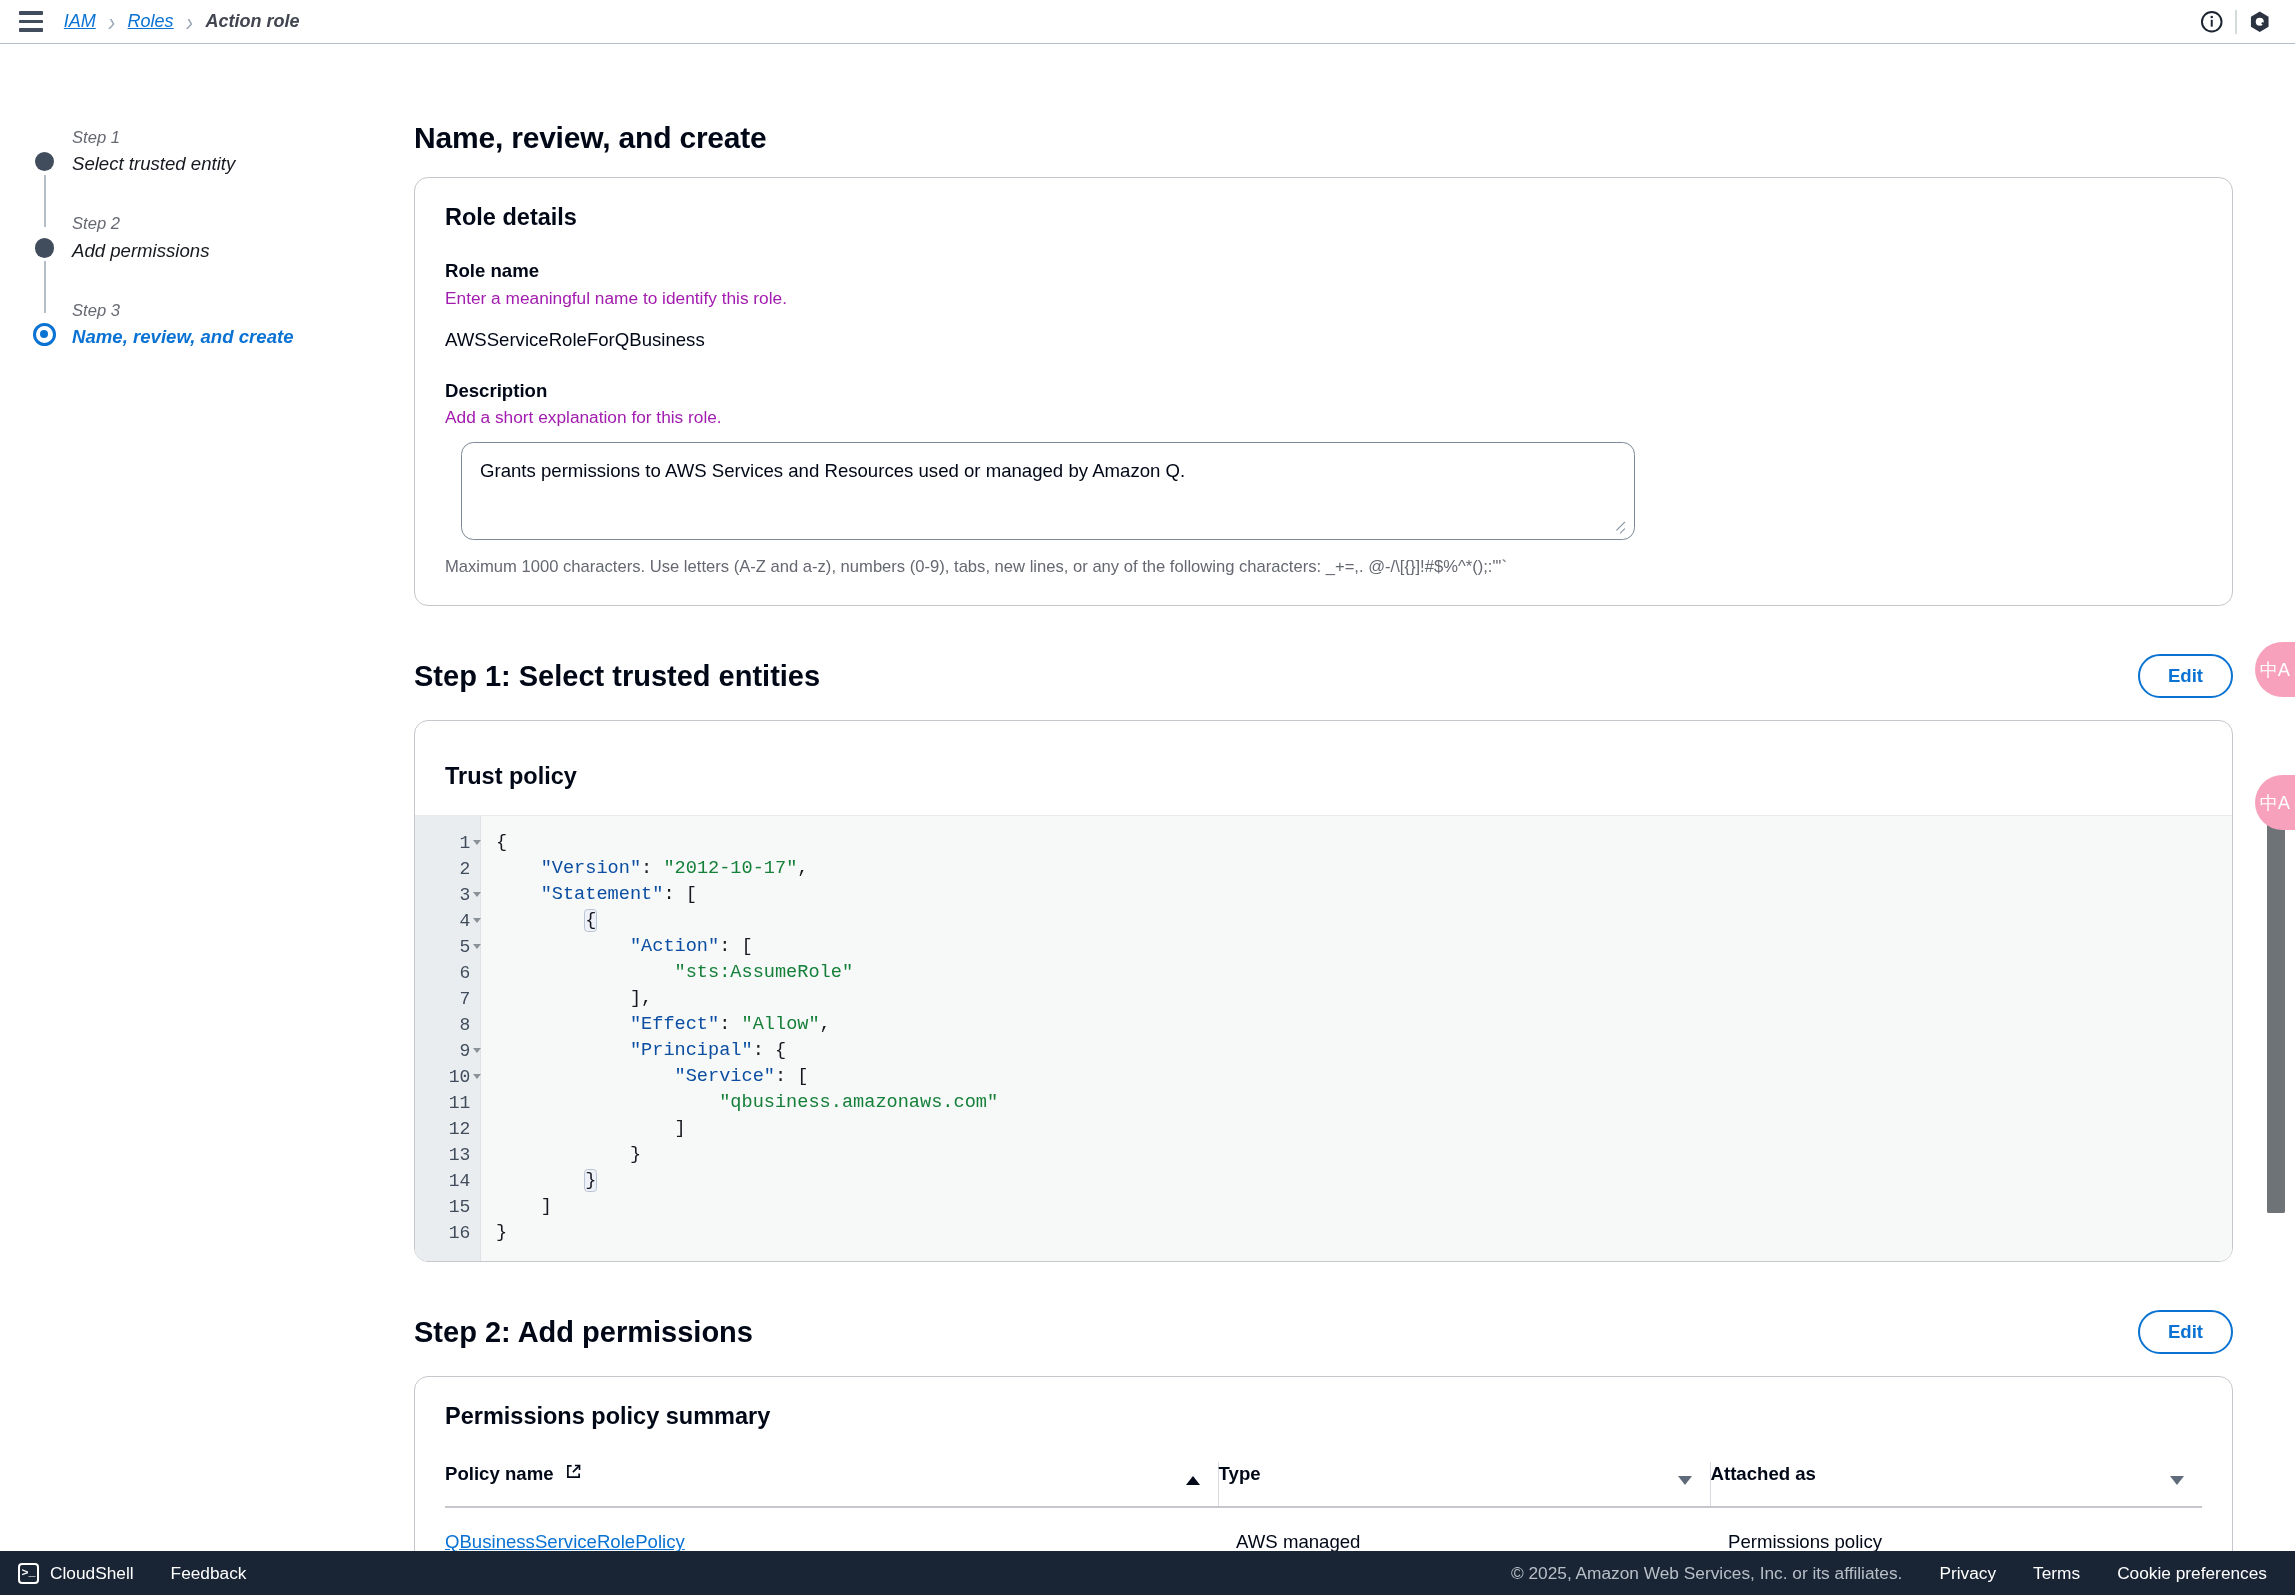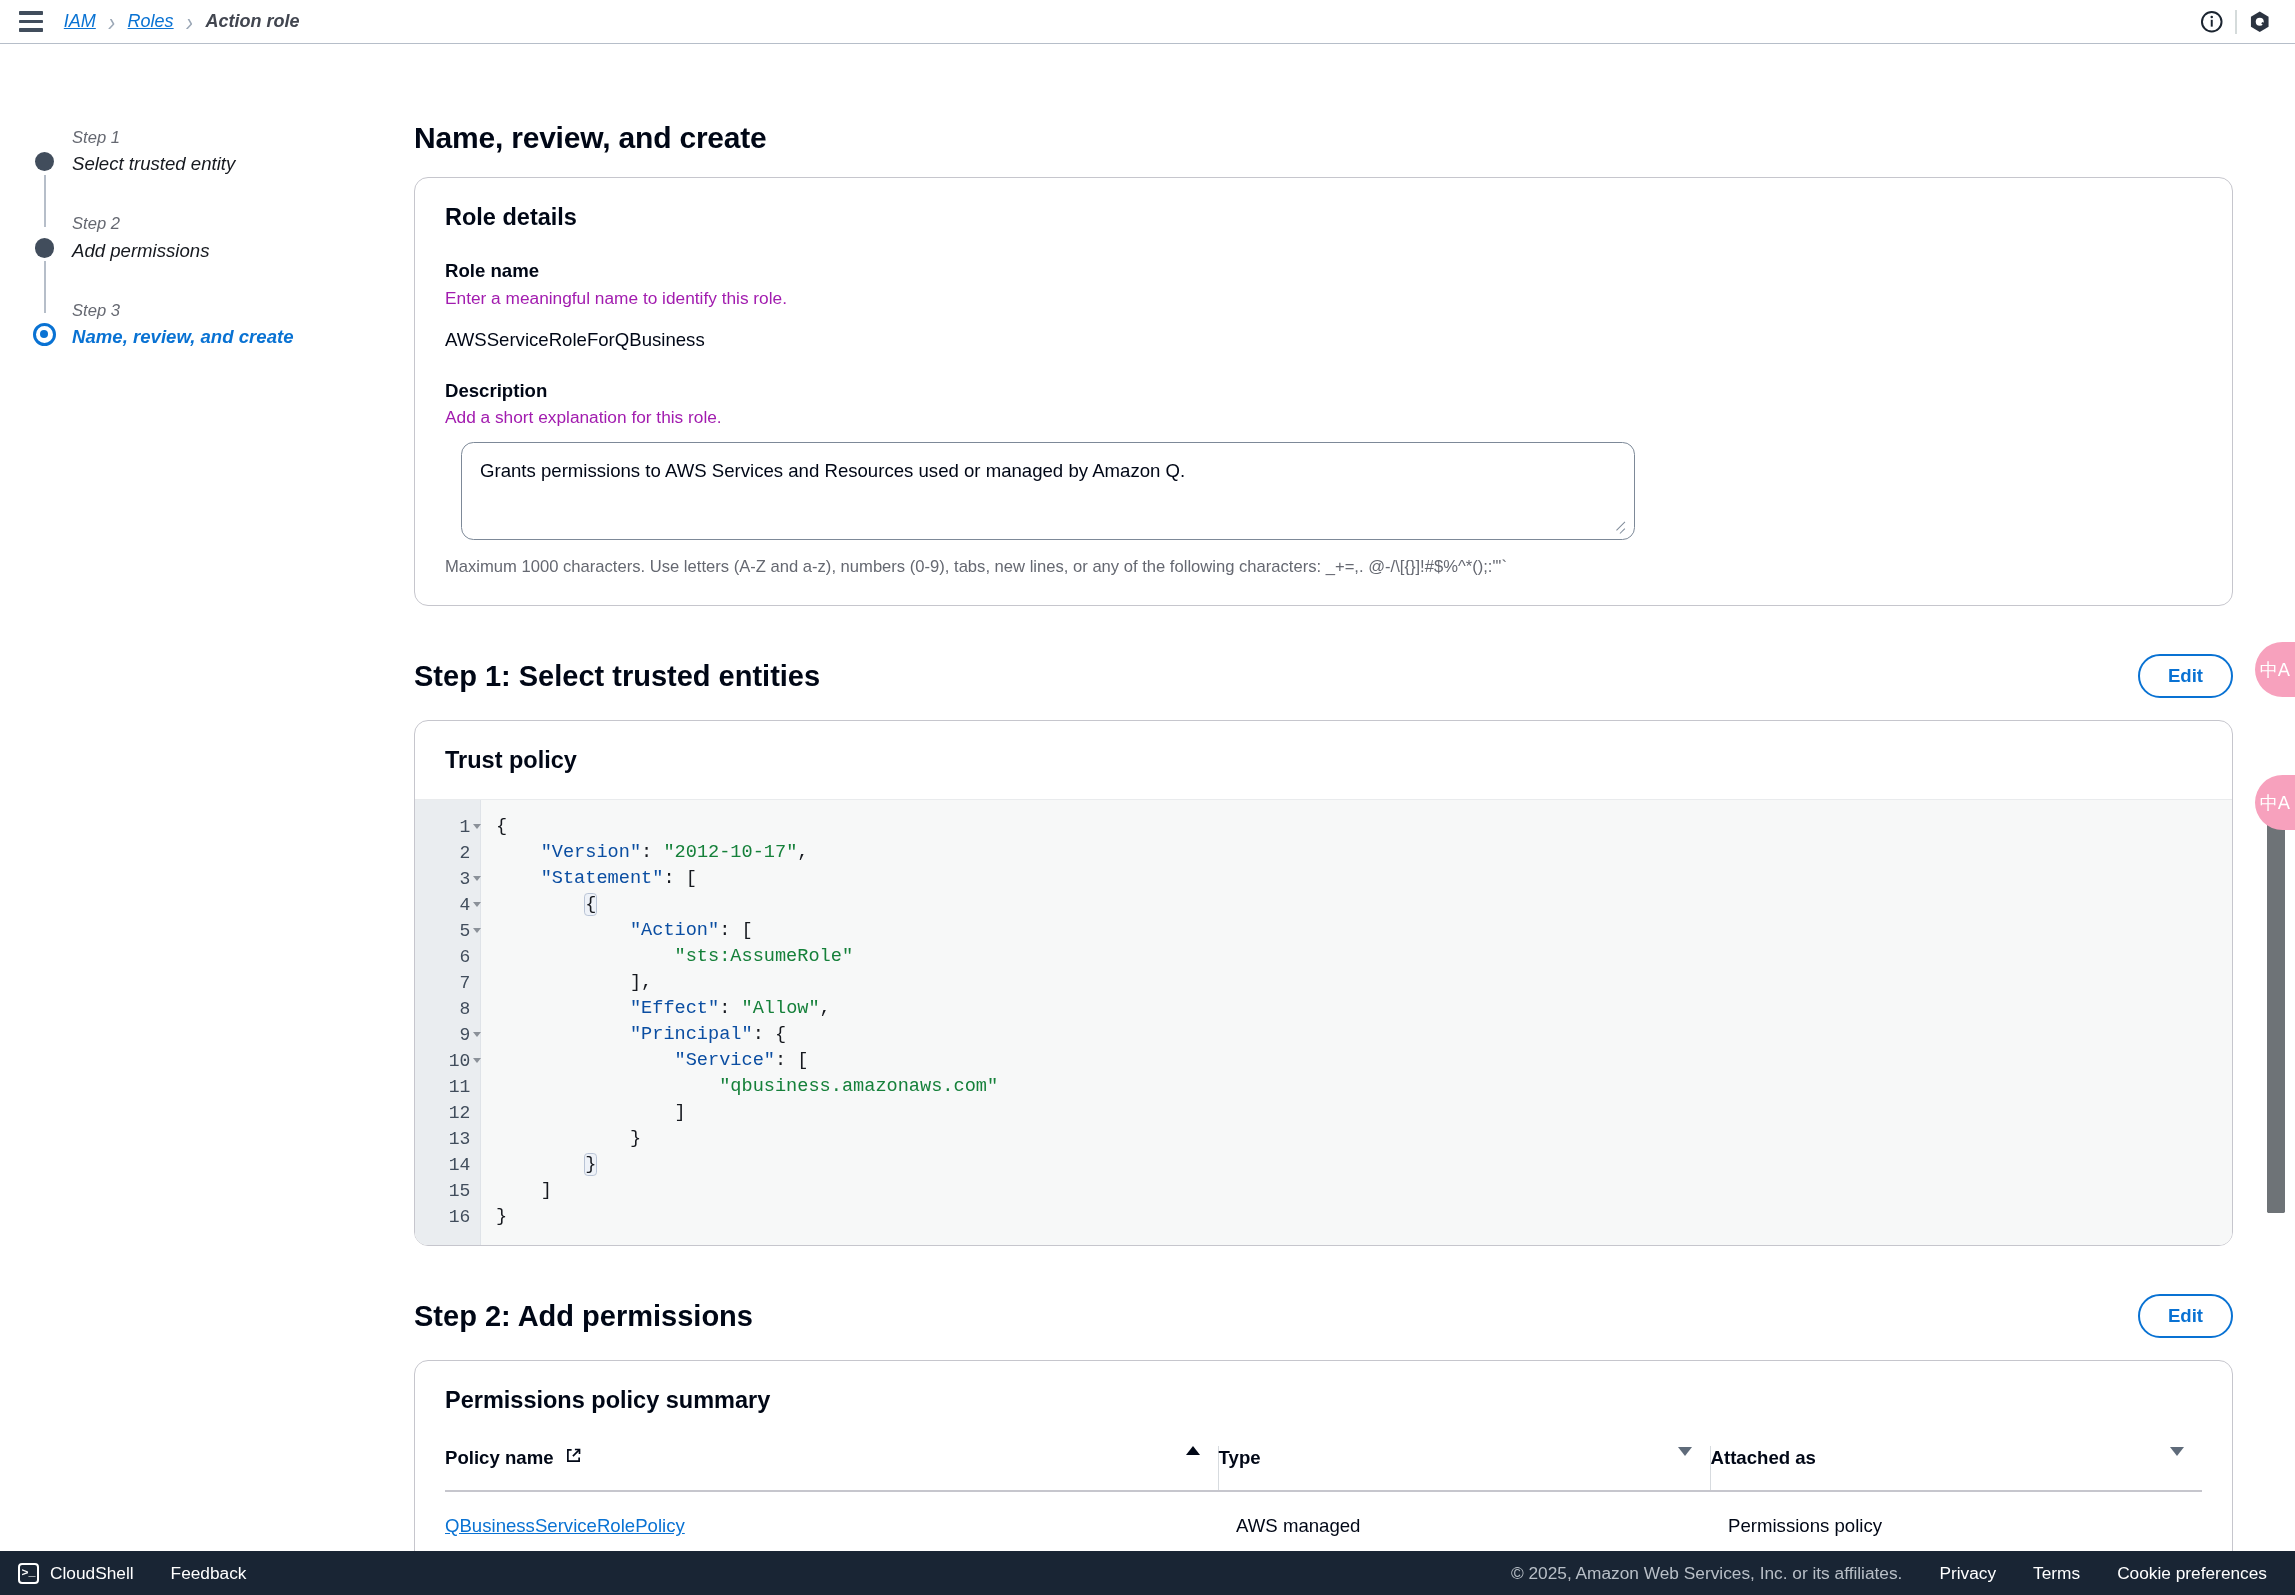--- a/index.html
+++ b/index.html
@@ -109,21 +109,21 @@
     margin-top: 48px;
   }
   .h2 { font-size: 29px; font-weight: 700; color: #000716; }
   .btn-edit {
     border: 2.1px solid #0972d3; color: #0972d3; background: #fff;
     border-radius: 28px; padding: 9px 28px; font-size: 18.6px; font-weight: 700;
     cursor: pointer; font-family: "Liberation Sans", sans-serif;
   }
 
   
-  .card-flush { padding: 26px 0 0 0; }
+  .card-flush { padding: 42px 0 0 0; }
   .card-flush .card-title { padding-left: 30px; }
   .editor {
     margin-top: 25px; display: flex; background: #f7f8f8;
     border-top: 1.4px solid #e9ebed; font-size: 0;
     border-bottom-left-radius: 12.4px; border-bottom-right-radius: 12.4px;
     overflow: hidden;
   }
   .gutter {
     background: #eaedf0; border-right: 1.4px solid #dfe3e8;
     padding: 14px 0 15px 0; flex: none; width: 66px;
@@ -146,21 +146,21 @@
   .s { color: #15803a; }
   .p { color: #16191f; }
   .brace-hl { outline: 1.4px solid #b9c4d6; border-radius: 2.8px; background: #eef2f8; }
 
   
   .tbl { margin-top: 32px; width: 100%; border-collapse: collapse; }
   .tbl th {
     text-align: left; font-size: 18.6px; font-weight: 700; color: #000716;
     padding: 0 0 21px 0; vertical-align: bottom; position: relative;
   }
-  .th-inner { display: flex; align-items: flex-start; justify-content: space-between; padding-right: 18px; }
+  .th-inner { display: flex; align-items: flex-end; justify-content: space-between; padding-right: 18px; }
   .th-cell { border-left: 1.4px solid #d7dbdf; padding-left: 18px; }
   .tbl tr.head { border-bottom: 2.1px solid #c6c6cd; }
   .tbl td {
     font-size: 18.6px; color: #000716; padding: 23.5px 0 23.5px 0; vertical-align: top;
   }
   .tbl td.pad { padding-left: 18px; }
   .link { color: #0972d3; text-decoration: underline; cursor: pointer; }
   .sort-asc {
     width: 0; height: 0; border-left: 7px solid transparent;
     border-right: 7px solid transparent; border-bottom: 9.7px solid #000716;

